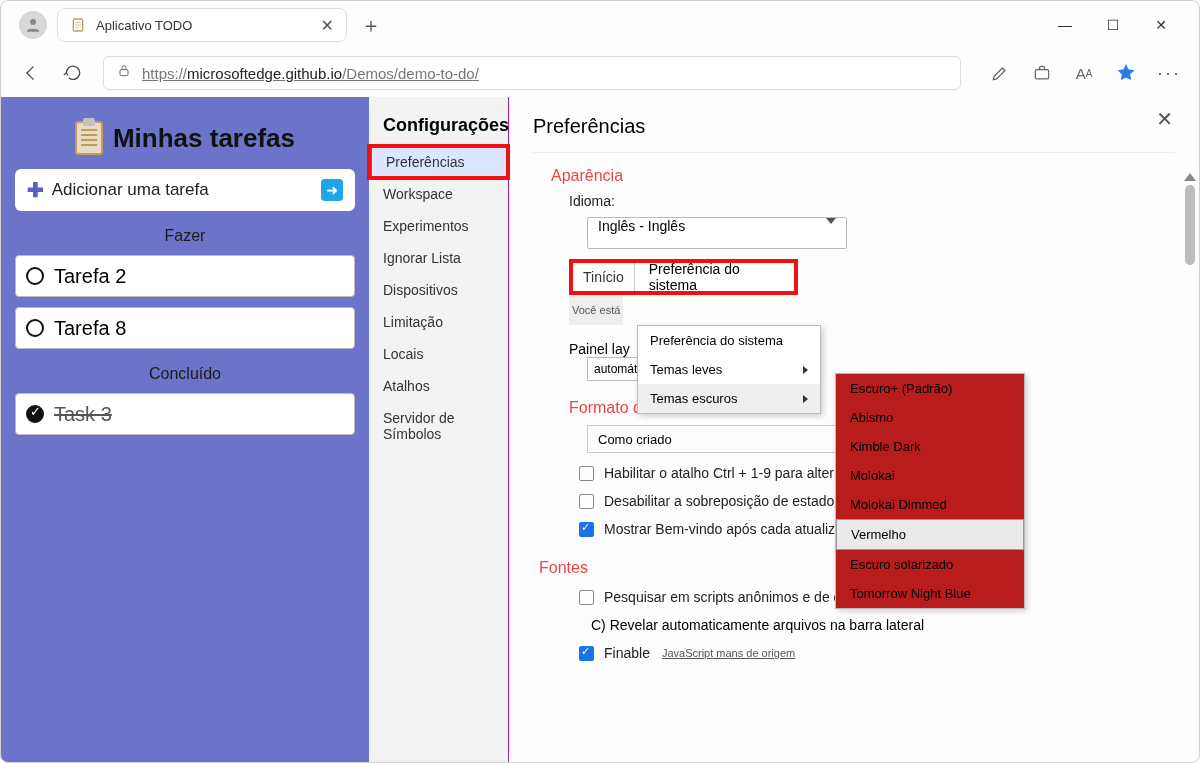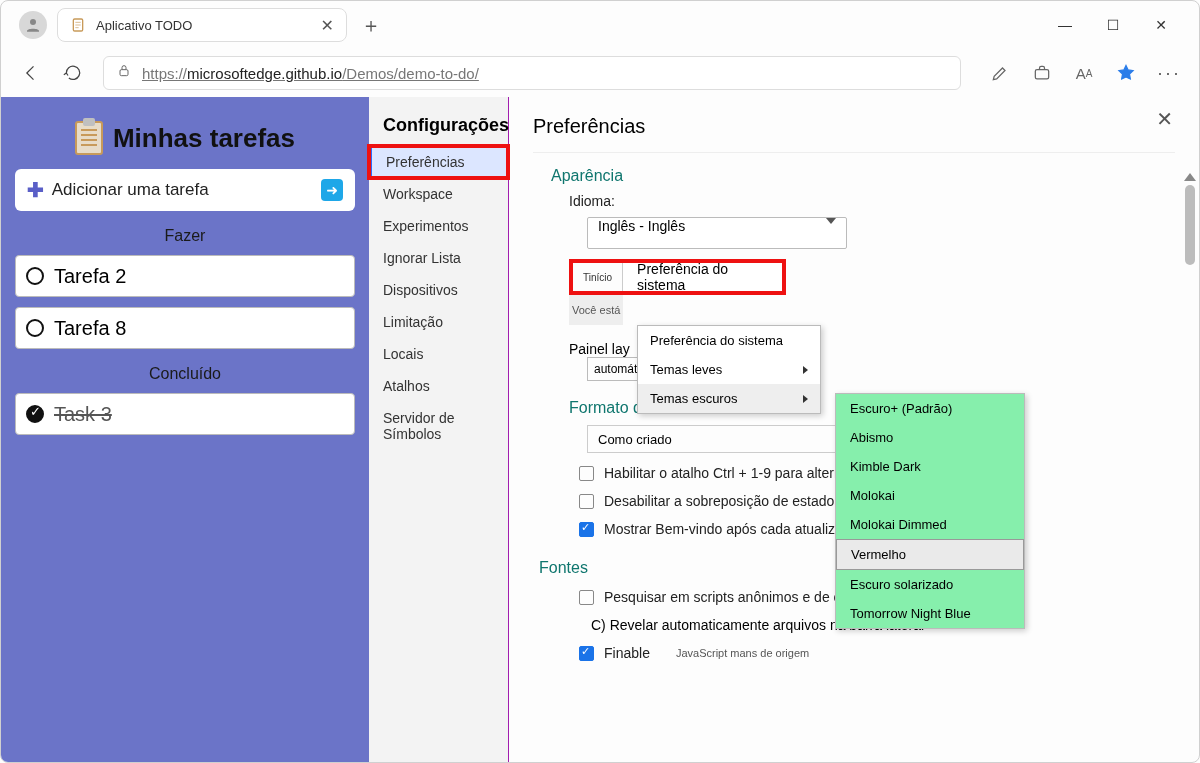--- a/index.html
+++ b/index.html
@@ -56,43 +56,43 @@
   
   .settings { width:140px; background:#f3f3f3; border-right:1px solid #a21caf; padding-top:18px; }
   .settings h2 { font-size:18px;font-weight:600;padding:0 14px 10px; }
   .set-item { font-size:14px;color:#333;padding:8px 14px;cursor:pointer; }
   .set-item.active { background:#dce6ff; border-left:3px solid #2b6cff; outline:4px solid #e11; outline-offset:-2px; }
 
   
   .prefs { flex:1; position:relative; padding:18px 24px 0 24px; overflow:hidden; }
   .prefs-close { position:absolute; top:10px; right:26px; font-size:20px; color:#555; cursor:pointer; }
   .prefs h1 { font-size:20px;font-weight:500;padding-bottom:14px;border-bottom:1px solid #eee;margin-bottom:14px; }
-  .prefs h3 { font-size:16px;font-weight:400;color:#0f766e;margin:12px 0 8px 18px; }
+  .prefs h3 { font-size:16px;font-weight:400;color:#ef4444;margin:12px 0 8px 18px; }
   .field-label { font-size:14px;color:#222;margin-left:36px; }
   .select { margin:8px 0 10px 54px; width:260px;height:32px;border:1px solid #bbb;border-radius:2px;display:flex;padding:0 10px;justify-content:space-between;font-size:14px;cursor:pointer;background:#fff; }
   .select .caret { border-left:5px solid transparent;border-right:5px solid transparent;border-top:6px solid #555; }
   .inline-row { display:flex;align-items:center;margin-left:36px;gap:10px;position:relative; }
   .red-combo { border:4px solid #e11; display:flex; align-items:center; height:36px; }
-  .red-combo .lab { padding:0 10px;font-size:10px;color:#333; }
+  .red-combo .lab { padding:0 10px;font-size:14px;color:#333; }
   .red-combo .val { padding:0 14px;font-size:14px;border-left:1px solid #ccc;height:100%;display:flex;align-items:center;background:#fff;width:160px; }
   .tiny-note { margin-left:36px;font-size:11px;color:#555;background:#eee;display:inline-block;padding:9px 3px; }
   .thin-select { margin-left:54px;width:90px;height:24px;border:1px solid #bbb;display:flex;align-items:center;justify-content:space-between;padding:0 6px;font-size:12px;cursor:pointer; }
   .cb-row { display:flex;align-items:center;gap:10px;margin:12px 0 0 46px;font-size:14px;color:#222; }
   .cb { width:15px;height:15px;border:1px solid #888;border-radius:2px;display:inline-block; }
   .cb.checked { background:#1a73e8;border-color:#1a73e8;position:relative; }
   .cb.checked::after { content:"✓";color:#fff;font-size:11px;position:absolute;top:-2px;left:1px; }
-  .sub-note { font-size:11px;color:#555;margin-left:16px; }
+  .sub-note { font-size:11px;color:#555;margin-left:2px;text-decoration:underline; }
 
   
   .menu1 { position:absolute; top:324px; left:636px; width:184px; background:#fff; border:1px solid #bbb; box-shadow:2px 2px 6px rgba(0,0,0,.2); z-index:5; }
   .menu1 .mi { padding:7px 12px; font-size:13px; display:flex; justify-content:space-between; align-items:center; cursor:pointer; }
   .menu1 .mi.has-sub::after { content:"";border-left:5px solid #333;border-top:4px solid transparent;border-bottom:4px solid transparent; }
   .menu1 .mi.open { background:#eee; }
 
-  .menu2 { position:absolute; top:392px; left:834px; width:190px; background:#86efac; border:1px solid #bbb; box-shadow:2px 2px 6px rgba(0,0,0,.2); z-index:6; }
+  .menu2 { position:absolute; top:372px; left:834px; width:190px; background:#b91c1c; border:1px solid #bbb; box-shadow:2px 2px 6px rgba(0,0,0,.2); z-index:6; }
   .menu2 .mi { padding:7px 14px; font-size:13px; cursor:pointer; }
   .menu2 .mi.hover { background:#eaeaea; border:1px solid #999; }
 
   
   .scroll { position:absolute; right:2px; top:172px; width:14px; height:580px; }
   .scroll .up { width:0;height:0;border-left:6px solid transparent;border-right:6px solid transparent;border-bottom:8px solid #888;margin:0 auto; }
   .scroll .thumb { width:10px;height:80px;background:#bcbcbc;border-radius:5px;margin:4px auto; }
 </style>
 </head>
 <body>

